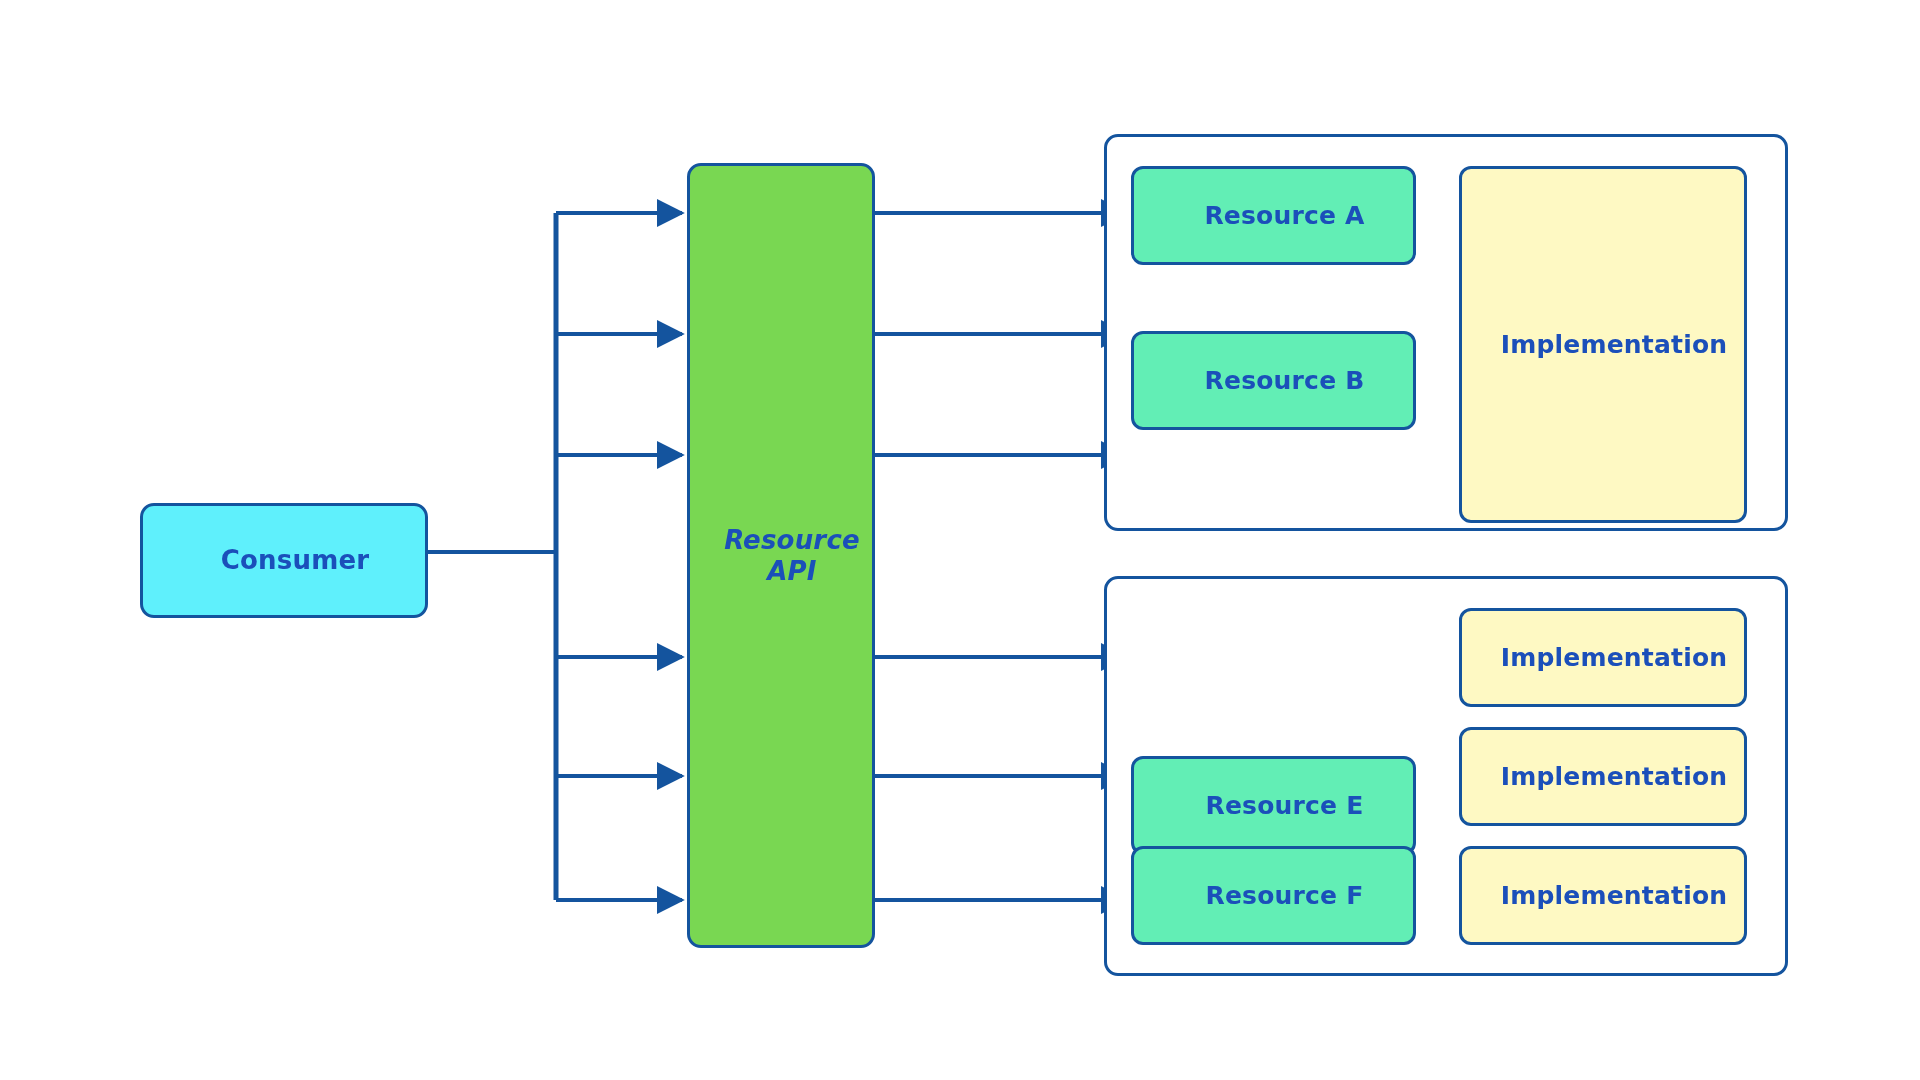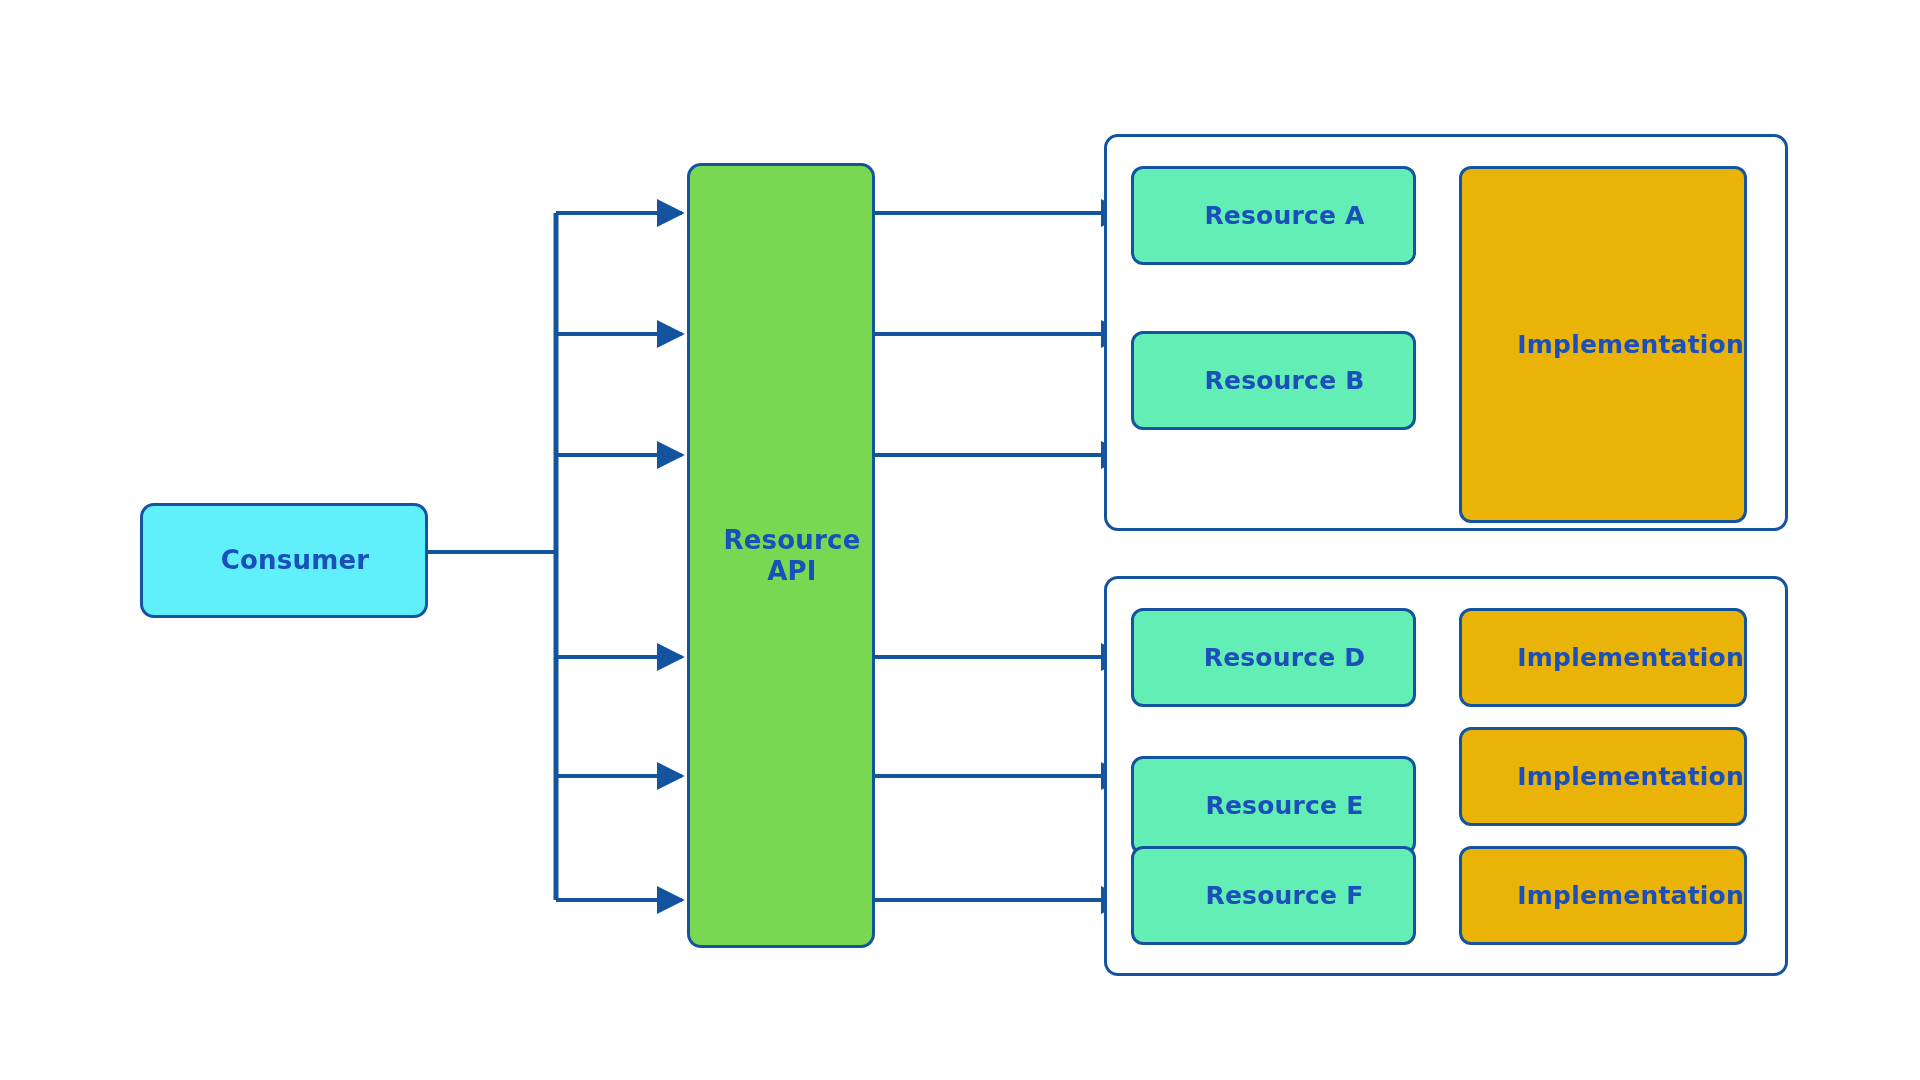--- a/index.html
+++ b/index.html
@@ -60,21 +60,21 @@
     left: 687px;
     top: 163px;
     width: 188px;
     height: 785px;
     background: #79D752;
     font-size: 26px;
     border-radius: 14px;
     flex-direction: column;
     z-index: 2;
   }
-  .api-bar .api-line { display: block; }
+  .api-bar .api-line { display: block; font-style: italic; }
 
   
   .group {
     position: absolute;
     box-sizing: border-box;
     background: #ffffff;
     border: 3px solid #14549E;
     border-radius: 14px;
   }
   .group-top {
@@ -91,26 +91,25 @@
   }
 
   .resource {
     background: #62EEB5;
     font-size: 25px;
     width: 285px;
     height: 99px;
     z-index: 3;
   }
   .impl {
-    background: #eab308;
+    background: #fef9c3;
     font-size: 25px;
     width: 288px;
     height: 99px;
     z-index: 3;
-    justify-content: flex-end;
   }
   .impl-tall {
     height: 357px;
   }
 
   
   .r-a  { left: 1131px; top: 166px; }
   .r-b  { left: 1131px; top: 287px; margin-top: 44px; }
   .r-c  { left: 1131px; top: 408px; }
   .i-abc{ left: 1459px; top: 166px; }
@@ -196,23 +195,20 @@
   </div>
   <div class="node resource r-b">
     <span>Resource B</span>
   </div>
   <div class="node impl impl-tall i-abc">
     <span>Implementation</span>
   </div>
 
   <div class="group group-bottom"></div>
 
-  <div class="node resource r-d">
-    <span>Resource D</span>
-  </div>
   <div class="node resource r-e">
     <span>Resource E</span>
   </div>
   <div class="node resource r-f">
     <span>Resource F</span>
   </div>
 
   <div class="node impl i-d">
     <span>Implementation</span>
   </div>

